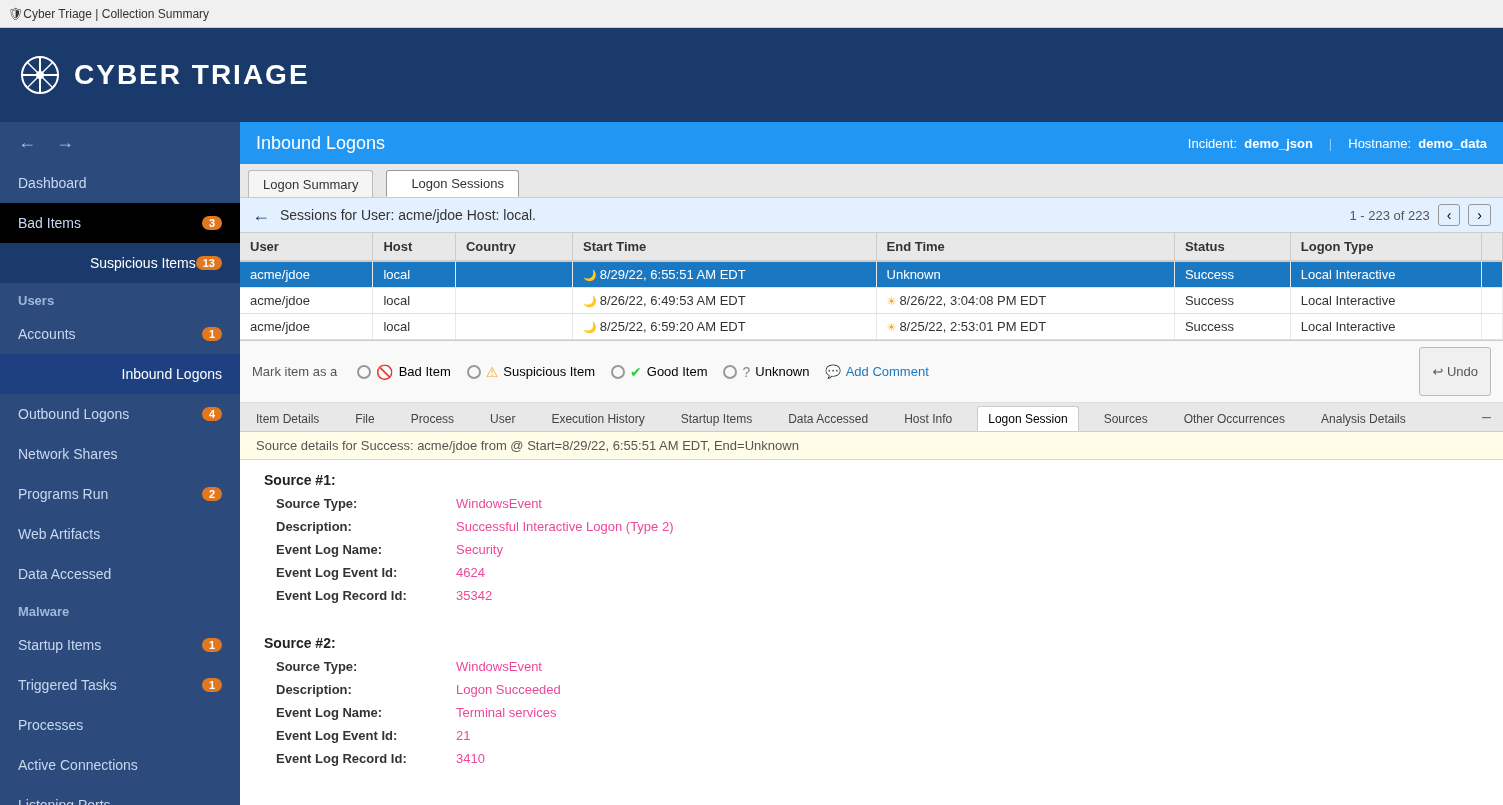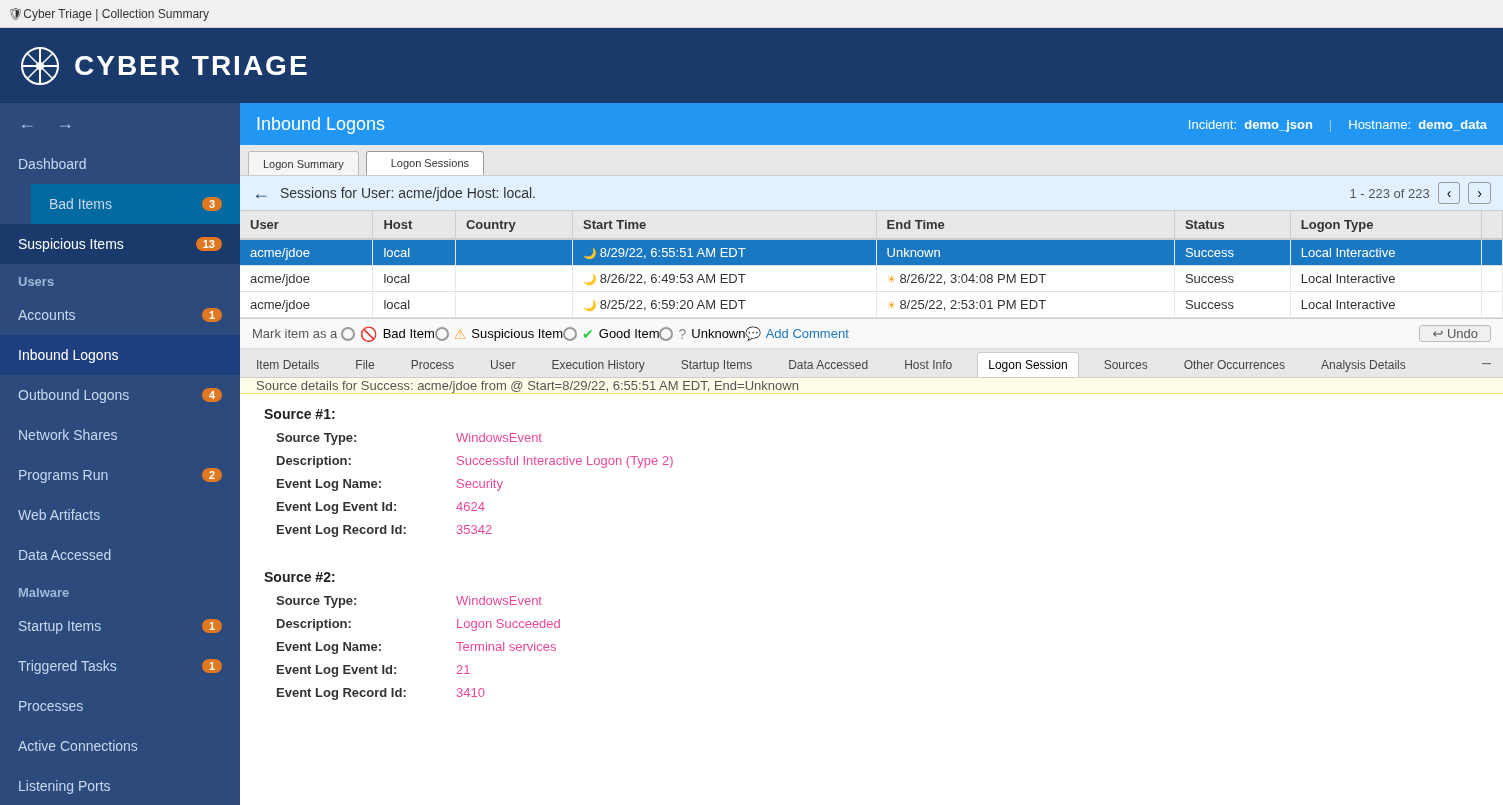--- a/index.html
+++ b/index.html
@@ -15,21 +15,21 @@
       font-size: 12px;
       color: #333;
       border-bottom: 1px solid #ccc;
     }
 
     .app-container { display: flex; flex-direction: column; height: 777px; }
 
     
     .app-header {
       background: #1a3a6b;
-      height: 75px;
+      height: 94px;
       display: flex;
       align-items: center;
       padding: 0 20px;
       flex-shrink: 0;
     }
     .app-logo { width: 40px; height: 40px; margin-right: 14px; }
     .app-title { color: white; font-size: 28px; font-weight: bold; letter-spacing: 2px; }
 
     
     .main-layout { display: flex; flex: 1; overflow: hidden; }
@@ -59,21 +59,21 @@
 
     .sidebar-item {
       padding: 12px 18px;
       color: #c8d8ef;
       cursor: pointer;
       display: flex;
       align-items: center;
       justify-content: space-between;
       font-size: 14px;
     }
-    .sidebar-item.active { background: #1a3a6b; color: white; }
+    .sidebar-item.active { background: #1a3a6b; color: white; justify-content: flex-end; }
     .sidebar-item.section-header {
       color: #a0b8d8;
       font-size: 13px;
       font-weight: bold;
       padding: 10px 18px 6px;
       cursor: default;
       background: none;
     }
 
     .badge {
@@ -119,24 +119,24 @@
       display: flex;
       padding: 6px 8px 0;
       flex-shrink: 0;
     }
     .tab-btn {
       padding: 5px 14px;
       border: 1px solid #bbb;
       border-bottom: none;
       background: #f5f5f5;
       cursor: pointer;
-      font-size: 11px;
+      font-size: 13px;
       color: #333;
       border-radius: 3px 3px 0 0;
-      margin-right: 7px;
+      margin-right: 13px;
     }
     .tab-btn.active {
       background: white;
       border-color: #999;
       border-bottom: 1px solid white;
       font-weight: 500;
       padding-left: 24px;
     }
 
     
@@ -210,20 +210,21 @@
     .data-table tr.selected td .time-icon { color: #aad4f5; }
     .time-icon { font-size: 11px; margin-right: 3px; color: #f5a623; }
 
     
     .mark-bar {
       display: flex;
       align-items: center;
       padding: 6px 12px;
       background: #f9f9f9;
       border-bottom: 1px solid #e0e0e0;
+      gap: 16px;
       flex-shrink: 0;
       justify-content: space-between;
     }
     .mark-label { color: #555; font-size: 13px; margin-right: 4px; }
     .mark-option { display: flex; align-items: center; gap: 5px; font-size: 13px; cursor: pointer; }
     .radio-circle {
       width: 14px; height: 14px;
       border-radius: 50%;
       border: 2px solid #999;
       display: inline-block;
@@ -234,21 +235,21 @@
     .unknown-icon { color: #888; font-size: 14px; }
     .add-comment-btn {
       display: flex; align-items: center; gap: 4px;
       color: #1a78c2; cursor: pointer; font-size: 13px;
       background: none; border: none;
     }
     .undo-btn {
       margin-left: auto;
       background: #f0f0f0;
       border: 1px solid #bbb;
-      padding: 0 12px;
+      padding: 16px 12px;
       border-radius: 3px;
       cursor: pointer;
       font-size: 13px;
       color: #555;
     }
 
     
     .detail-tabs-row {
       display: flex;
       background: #e8e8e8;
@@ -288,21 +289,21 @@
     
     .detail-content {
       flex: 1;
       overflow-y: auto;
       background: white;
       padding: 0;
     }
     .source-banner {
       background: #fffde7;
       border-bottom: 1px solid #f0e060;
-      padding: 0 16px;
+      padding: 6px 16px;
       font-size: 13px;
       color: #555;
     }
     .source-section {
       padding: 12px 24px;
     }
     .source-number {
       font-weight: bold;
       font-size: 14px;
       color: #222;
@@ -360,21 +361,21 @@
 
     <div class="sidebar">
       <div class="sidebar-nav-arrows">
         <button class="nav-arrow">←</button>
         <button class="nav-arrow">→</button>
       </div>
 
       <div class="sidebar-item">
         <span>Dashboard</span>
       </div>
-      <div class="sidebar-item" style="background:#0369a1;margin-left:31px;">
+      <div class="sidebar-item" style="background:#000000;">
         <span>Bad Items</span>
         <span class="badge">3</span>
       </div>
       <div class="sidebar-item active">
         <span>Suspicious Items</span>
         <span class="badge">13</span>
       </div>
 
       <div class="sidebar-item section-header">
         <span>Users</span>

